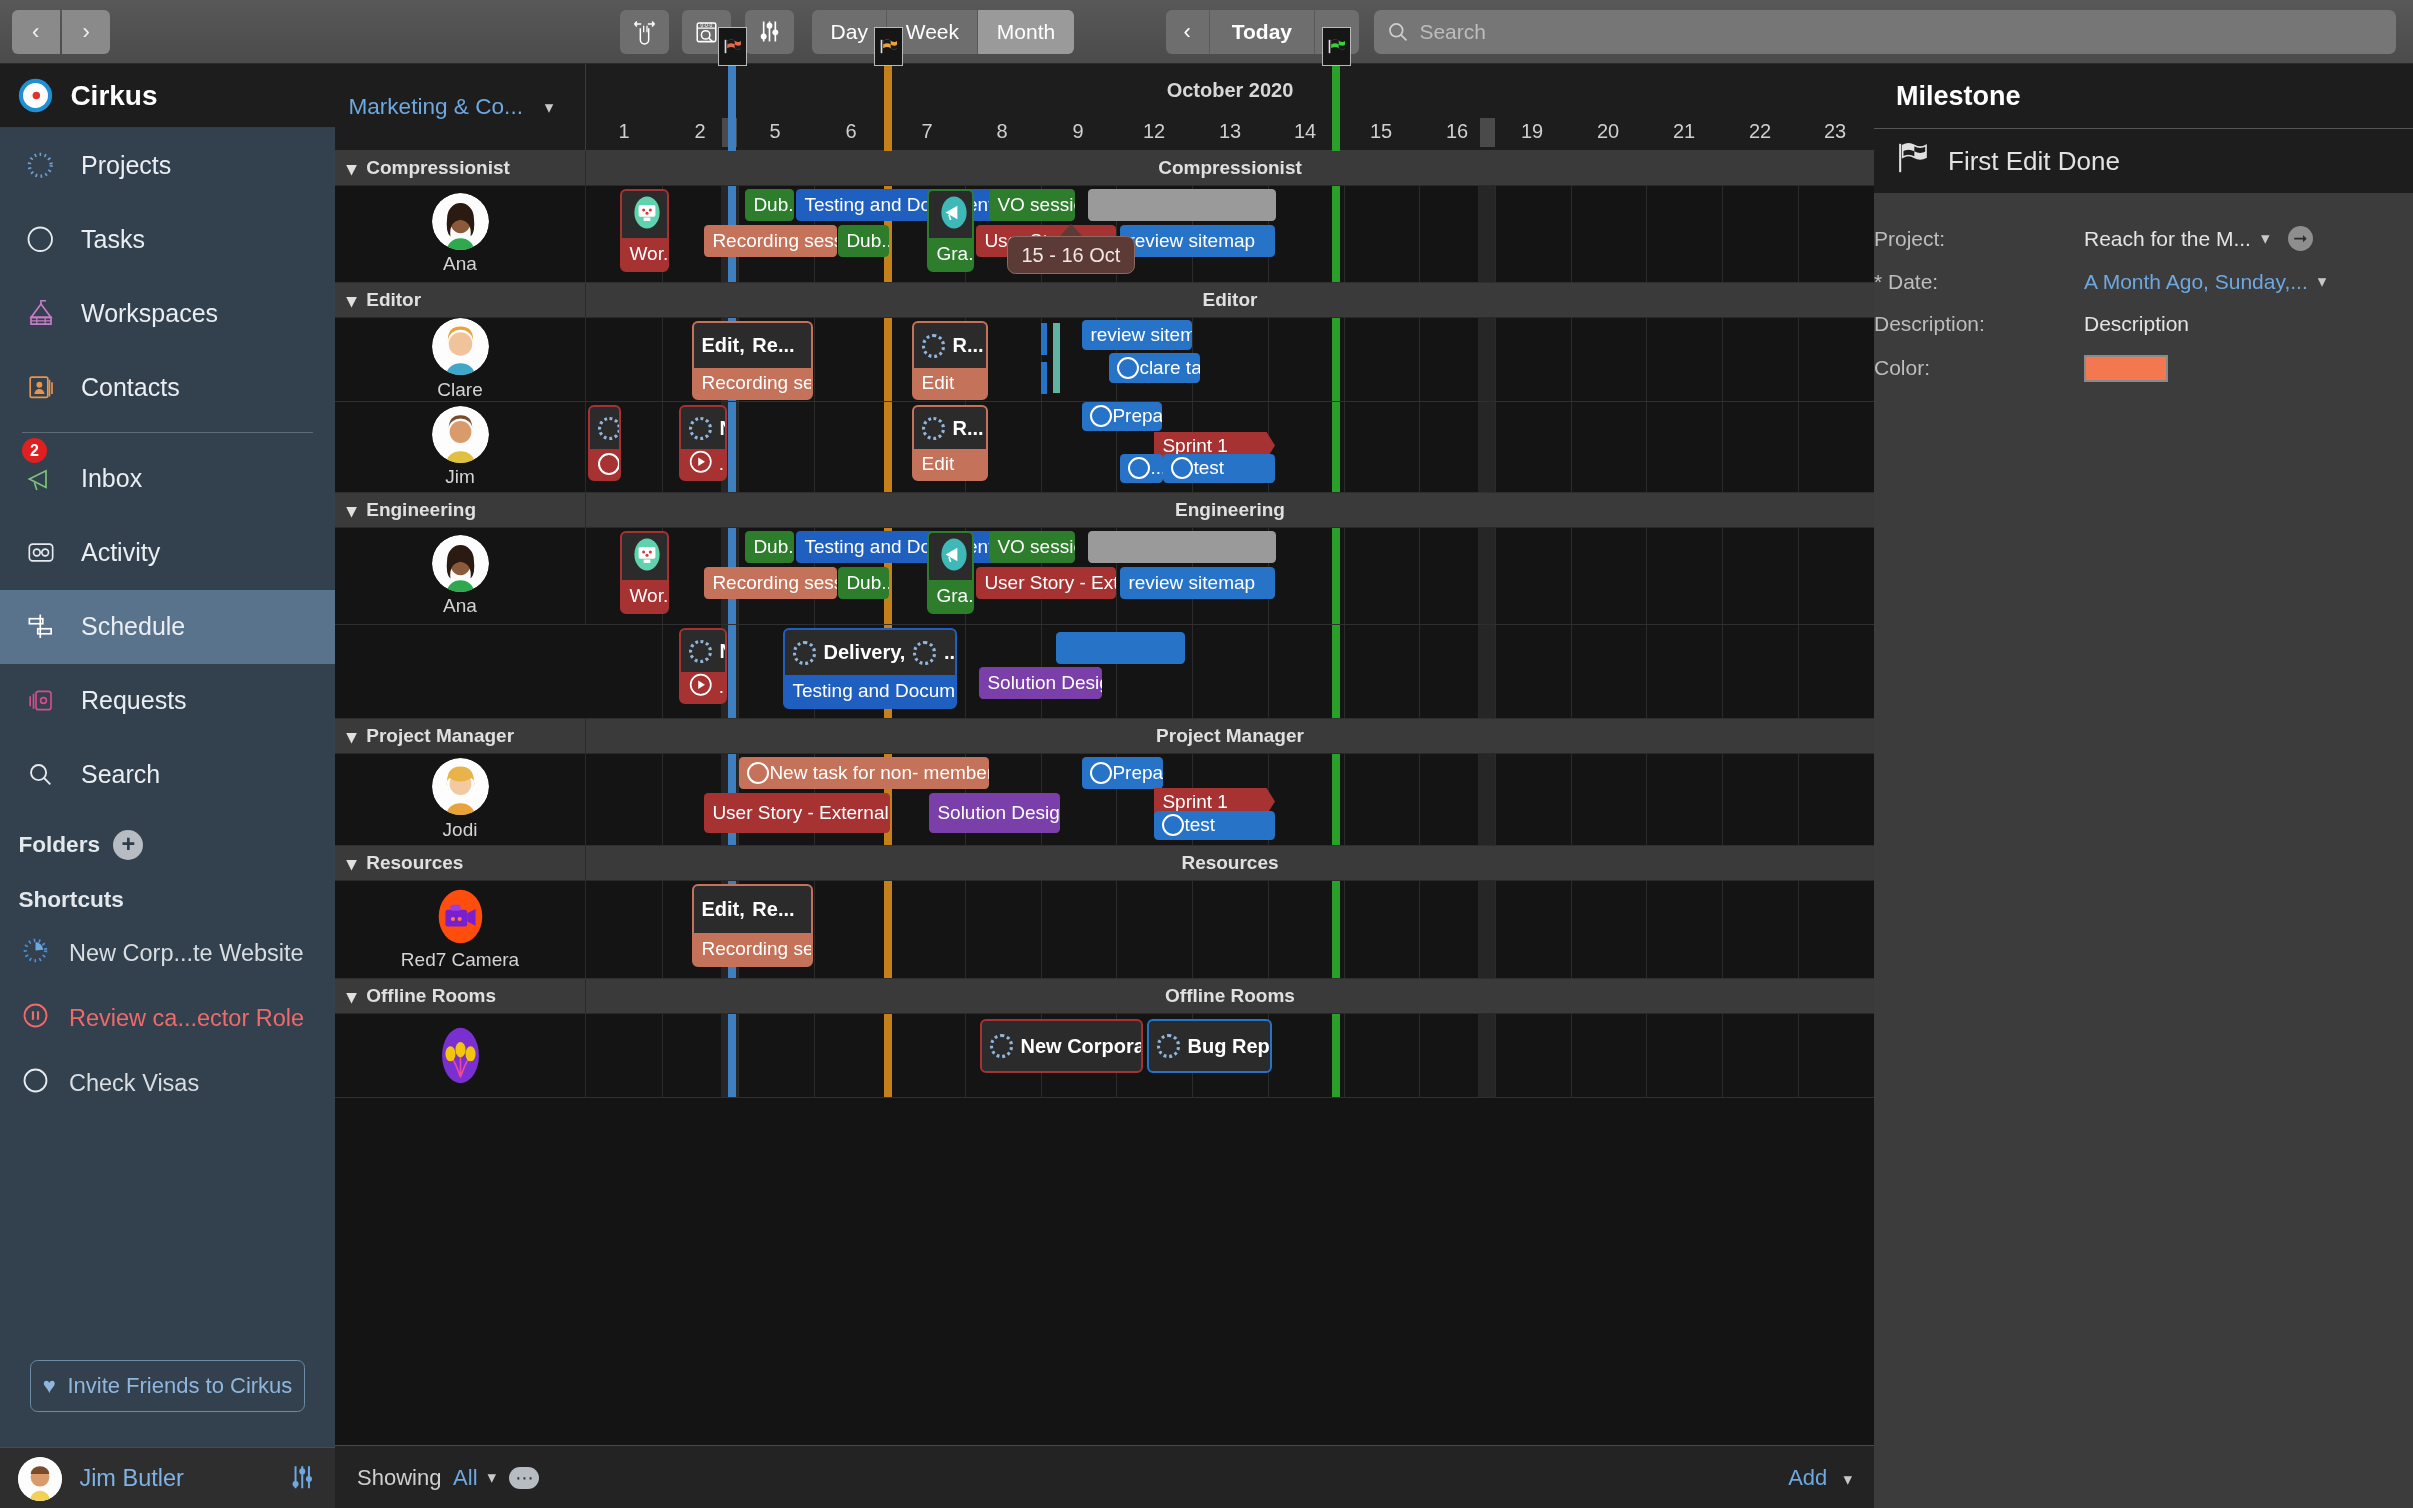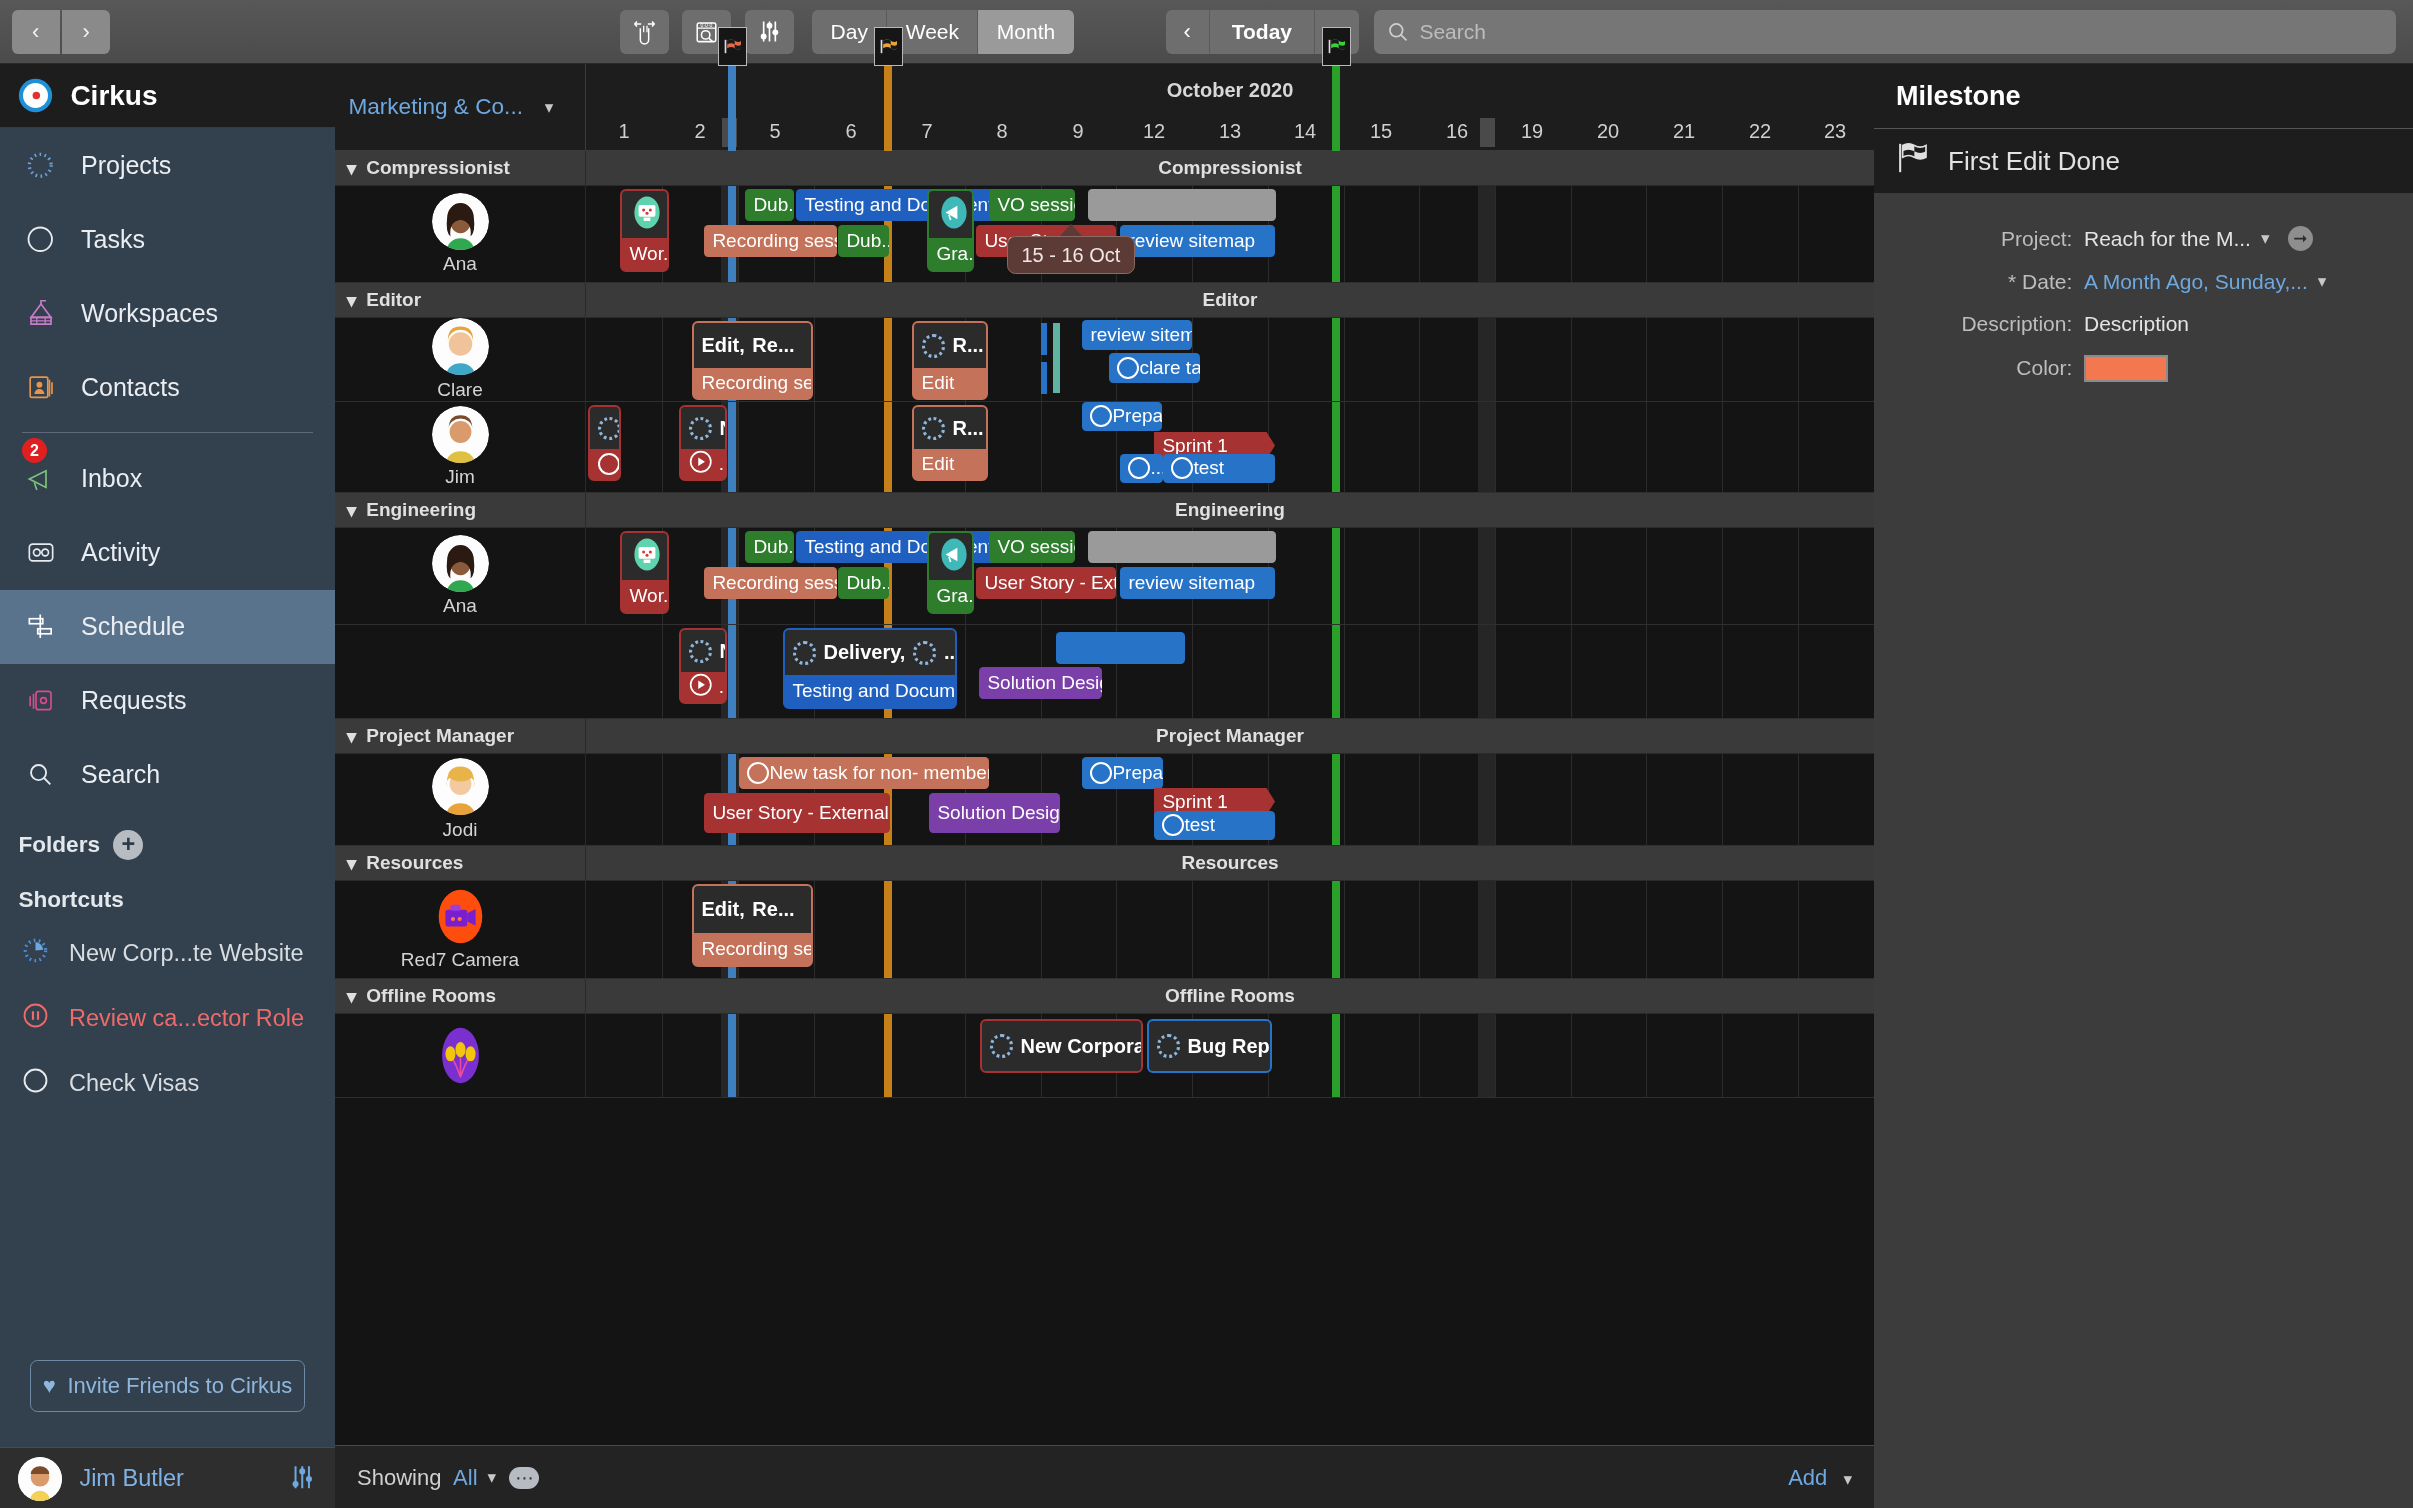--- a/index.html
+++ b/index.html
@@ -116,21 +116,21 @@
     font-size:18.4px; display:flex; align-items:center; justify-content:center; margin-left:13.4px; }
   #bottombar .add { margin-left:auto; color:#6ea8e0; }
 
   
   #inspector { position:absolute; left:1874px; top:64px; width:540px; height:1445px; background:#3c3c3c; }
   #insp-title { height:64px; background:#1d1d1d; display:flex; align-items:center; padding-left:22px;
     font-size:27px; font-weight:bold; color:#fff; }
   #insp-name { height:65px; background:#1d1d1d; border-top:0.8px solid #555; display:flex;
     align-items:center; gap:17px; padding-left:22px; font-size:26px; color:#e2e2e2; }
   .frow { display:flex; align-items:center; margin-top:18.4px; font-size:21px; }
-  .frow .lab { width:210px; text-align:right; color:#bdbdbd; padding-right:11.7px; }
+  .frow .lab { width:210px; text-align:left; color:#bdbdbd; padding-right:11.7px; }
   .frow .val { color:#e4e4e4; }
   .frow .val.link { color:#6ea8e0; }
   .chev { color:#c8c8c8; margin-left:10px; font-size:17px; }
   .arrowbtn { width:25px; height:25px; border-radius:12.6px; background:#8e8e8e; color:#2c2c2c;
     font-size:17px; display:flex; align-items:center; justify-content:center; margin-left:18.4px; }
   .swatch { width:84px; height:27px; border:2.5px solid #8a8a8a; }
 
   .avatar { width:57px; height:57px; border-radius:50%; overflow:hidden; display:flex;
     align-items:flex-end; justify-content:center; }
 </style>

